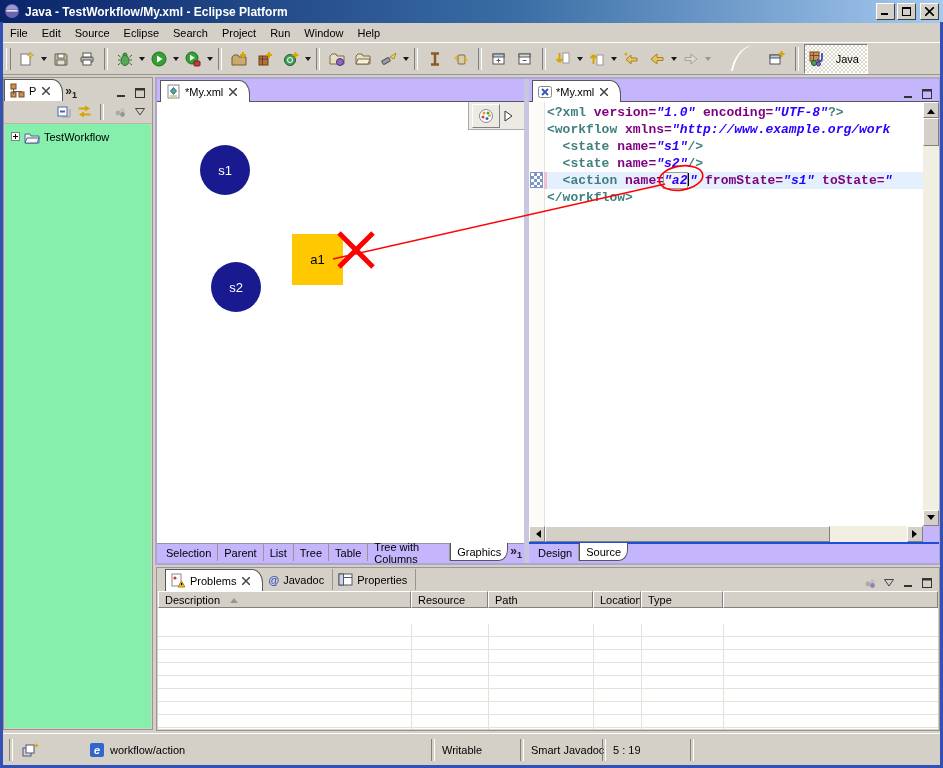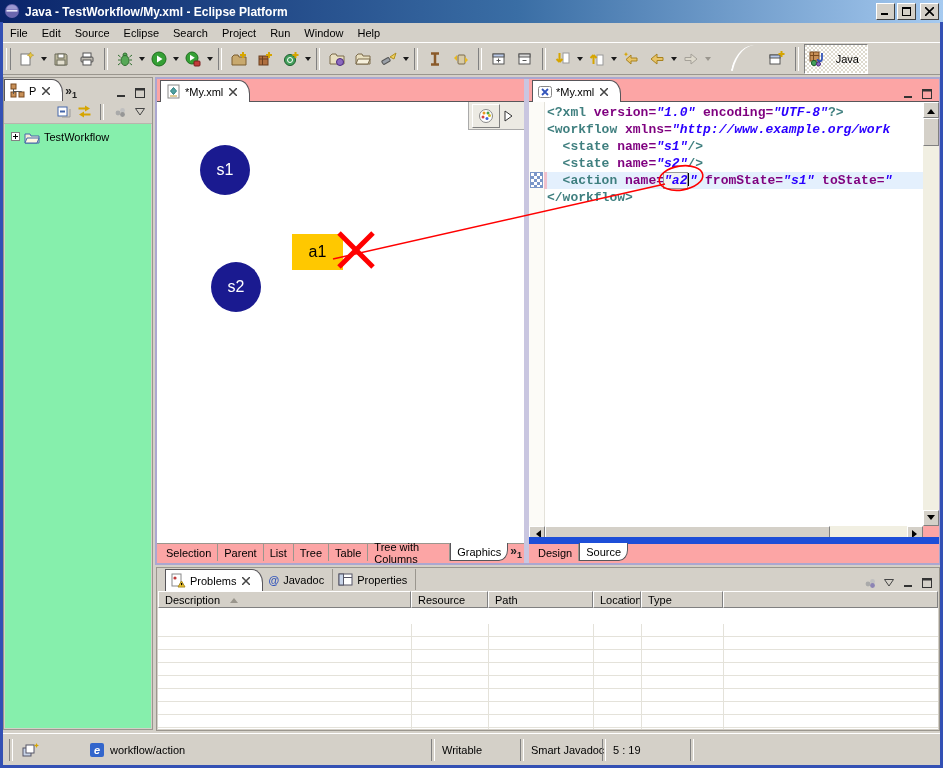--- a/index.html
+++ b/index.html
@@ -62,30 +62,30 @@
     height:18px;margin-top:-1px;z-index:2;position:relative;}
 
   
   #pkg{left:3px;top:77px;width:150px;height:653px;border:1px solid #9a968e;box-sizing:border-box;}
   #pkg .vtoolbar{height:23px;display:flex;align-items:center;justify-content:flex-end;gap:4px;padding-right:4px;
      border-bottom:1px solid #b9b5ad;}
   #pkg .content{position:absolute;left:1px;right:1px;top:46px;bottom:1px;background:#86efac;padding-top:4px;box-sizing:border-box;}
   .treerow{display:flex;align-items:center;gap:4px;padding-left:6px;height:17px;}
 
   
-  #editorarea{left:155px;top:77px;width:786px;height:488px;border:2px solid #ABA7D0;box-sizing:border-box;background:#fca5a5;}
+  #editorarea{left:155px;top:77px;width:786px;height:488px;border:2px solid #ABA7D0;box-sizing:border-box;background:#c4b5fd;}
   #centered{position:absolute;left:0;top:0;width:367px;height:484px;}
   .sash{position:absolute;left:367px;top:0;width:5px;height:484px;background:#C9C6E0;}
   #sourceed{position:absolute;left:372px;top:0;width:410px;height:484px;}
 
   #canvas{position:absolute;left:0;top:22px;right:0;bottom:19px;background:#fff;border-top:1px solid #58565a;}
   .palettebox{position:absolute;right:0;top:0;width:56px;height:28px;background:#ECEAE3;
      border-left:1px solid #aaa;border-bottom:1px solid #aaa;display:flex;align-items:center;gap:2px;padding-left:3px;box-sizing:border-box;}
   .palbtn{width:26px;height:22px;border:1px solid;border-color:#fff #808080 #808080 #fff;display:flex;align-items:center;justify-content:center;background:#ECEAE3;}
-  .node{position:absolute;display:flex;align-items:center;justify-content:center;color:#fff;font-size:16px;}
+  .node{position:absolute;display:flex;align-items:center;justify-content:center;color:#fff;font-size:13px;}
   .node.circle{border-radius:50%;}
   #gbtabs{position:absolute;left:0;bottom:0;right:0;height:19px;border-top:1px solid #9a968e;}
   #srccontent{position:absolute;left:0;top:22px;right:0;bottom:37px;background:#fff;border-top:1px solid #58565a;}
   .ruler{position:absolute;left:0;top:0;bottom:0;width:15px;background:#fcfbf7;border-right:1px solid #e4e2da;}
   .rulermark{position:absolute;left:1px;top:70px;width:13px;height:16px;
      background-image:linear-gradient(45deg,#7A96C8 25%,transparent 25%,transparent 75%,#7A96C8 75%),
                       linear-gradient(45deg,#7A96C8 25%,#fff 25%,#fff 75%,#7A96C8 75%);
      background-size:6px 6px;background-position:0 0,3px 3px;border:1px solid #7A96C8;box-sizing:border-box;}
   .changebar{position:absolute;left:15px;top:70px;width:3px;height:17px;background:#F0C0CC;}
   .codelines{position:absolute;left:18px;top:0;right:16px;bottom:0;padding-top:2px;overflow:hidden;}
@@ -103,21 +103,21 @@
   .hscroll{position:absolute;left:0;right:16px;bottom:-16px;height:16px;background:#F1EFE2;display:flex;}
   .sbtn{width:16px;height:16px;background:#D4D0C8;border:1px solid;border-color:#fff #808080 #808080 #fff;
      display:flex;align-items:center;justify-content:center;flex:none;box-sizing:border-box;}
   .thumbv{height:28px;width:16px;background:#D4D0C8;border:1px solid;border-color:#fff #808080 #808080 #fff;box-sizing:border-box;}
   .thumbh{width:285px;height:16px;background:#D4D0C8;border:1px solid;border-color:#fff #808080 #808080 #fff;box-sizing:border-box;}
   .tri{width:0;height:0;border:4px solid transparent;}
   .tri.up{border-bottom:5px solid #000;margin-top:-2px;}
   .tri.dn{border-top:5px solid #000;margin-bottom:-2px;}
   .tri.lf{border-right:5px solid #000;margin-left:-2px;}
   .tri.rt{border-left:5px solid #000;margin-right:-2px;}
-  #srcbtabs{position:absolute;left:0;bottom:0;right:0;height:19px;border-top:7px solid #1d4ed8;}
+  #srcbtabs{position:absolute;left:0;bottom:0;right:0;height:19px;border-top:2px solid #1d4ed8;}
 
   
   #problems{left:156px;top:567px;width:784px;height:164px;border:1px solid #9a968e;box-sizing:border-box;}
   #problems .content{position:absolute;left:1px;right:1px;top:23px;bottom:1px;background:#fff;}
   .itemsline{height:16px;line-height:16px;padding-left:4px;border-bottom:1px solid #d8d5cc;}
   .phead{display:flex;height:17px;}
   .hcell{background:#D4D0C8;border:1px solid;border-color:#fff #808080 #808080 #fff;box-sizing:border-box;
      display:flex;align-items:center;padding:0 6px;height:17px;overflow:hidden;white-space:nowrap;}
   .sortasc{width:0;height:0;border:4px solid transparent;border-bottom:5px solid #99958c;margin-left:10px;margin-top:-3px;}
   .pbody{position:absolute;left:0;right:0;top:33px;bottom:0;
@@ -458,21 +458,21 @@
               <path d="M3 2l7 5-7 5z" fill="#fff" stroke="#333"></path>
             </svg>
         </div>
 
         <div class="node circle" style="left:43px;top:43px;width:50px;height:50px;background:#1A1A90;">
             <span>s1</span>
           </div>
         <div class="node circle" style="left:54px;top:160px;width:50px;height:50px;background:#1A1A90;">
             <span>s2</span>
           </div>
-        <div class="node" style="left:135px;top:132px;width:51px;height:36px;background:#FFC800;color:#000;">
+        <div class="node" style="left:135px;top:132px;width:51px;height:51px;background:#FFC800;color:#000;">
             <span>a1</span>
           </div>
       </div>
       <div id="gbtabs" class="btabrow">
         <span class="btab" style="margin-left:3px;">Selection</span>
         <span class="btab">Parent</span>
         <span class="btab">List</span>
         <span class="btab">Tree</span>
         <span class="btab">Table</span>
         <span class="btab">Tree with Columns</span>

